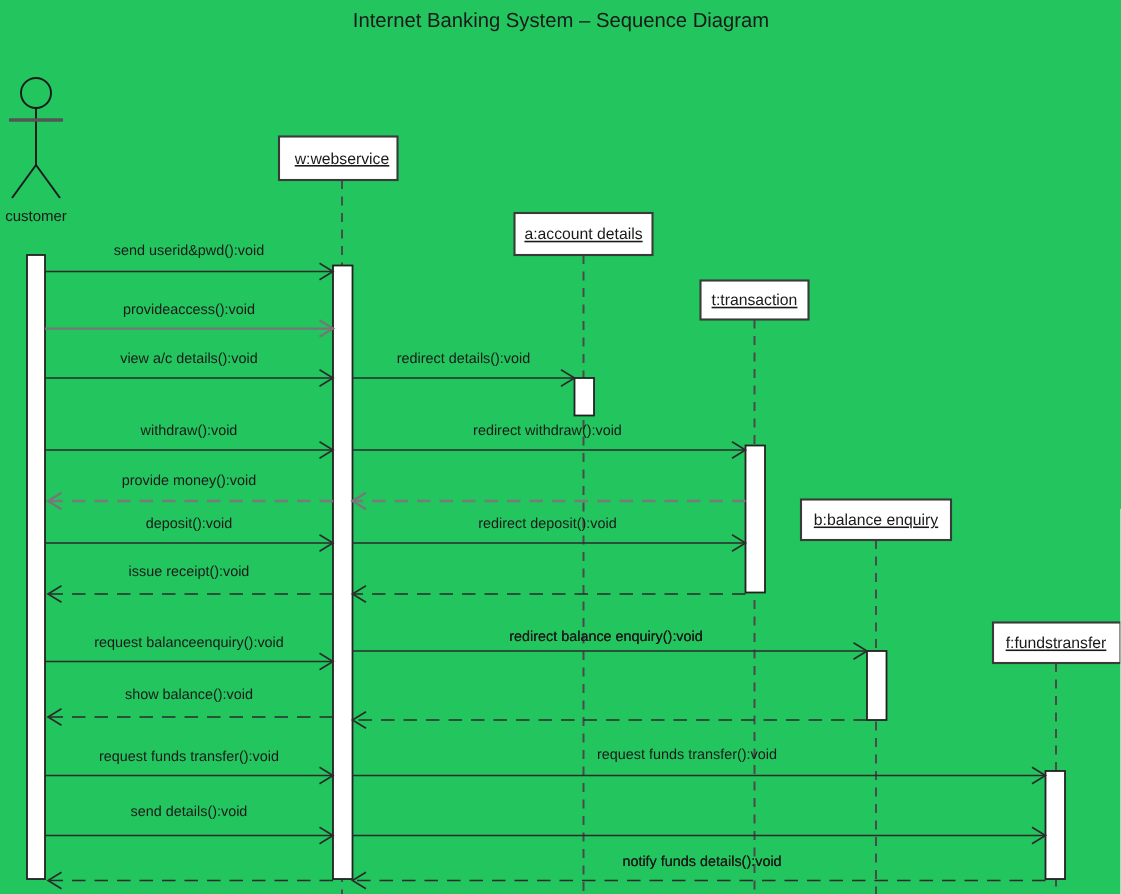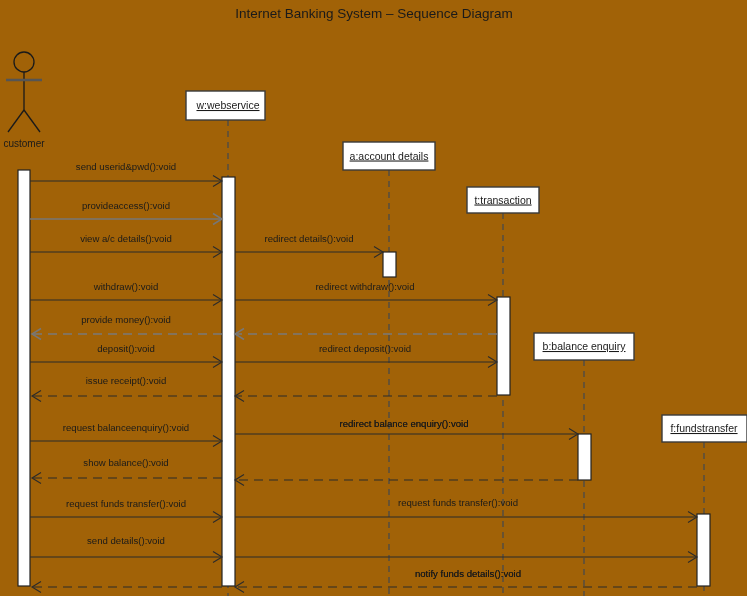--- a/index.html
+++ b/index.html
@@ -9,21 +9,21 @@
     background: #ffffff;
   }
   body {
     font-family: "Liberation Sans", sans-serif;
     color: #1a1a1a;
   }
   #canvas {
     position: relative;
     width: 747px;
     height: 596px;
-    background: #a16207;
+    background: #22c55e;
     overflow: hidden;
   }
   #diagram-svg {
     position: absolute;
     top: 0;
     left: 0;
     width: 747px;
     height: 596px;
     display: block;
   }

